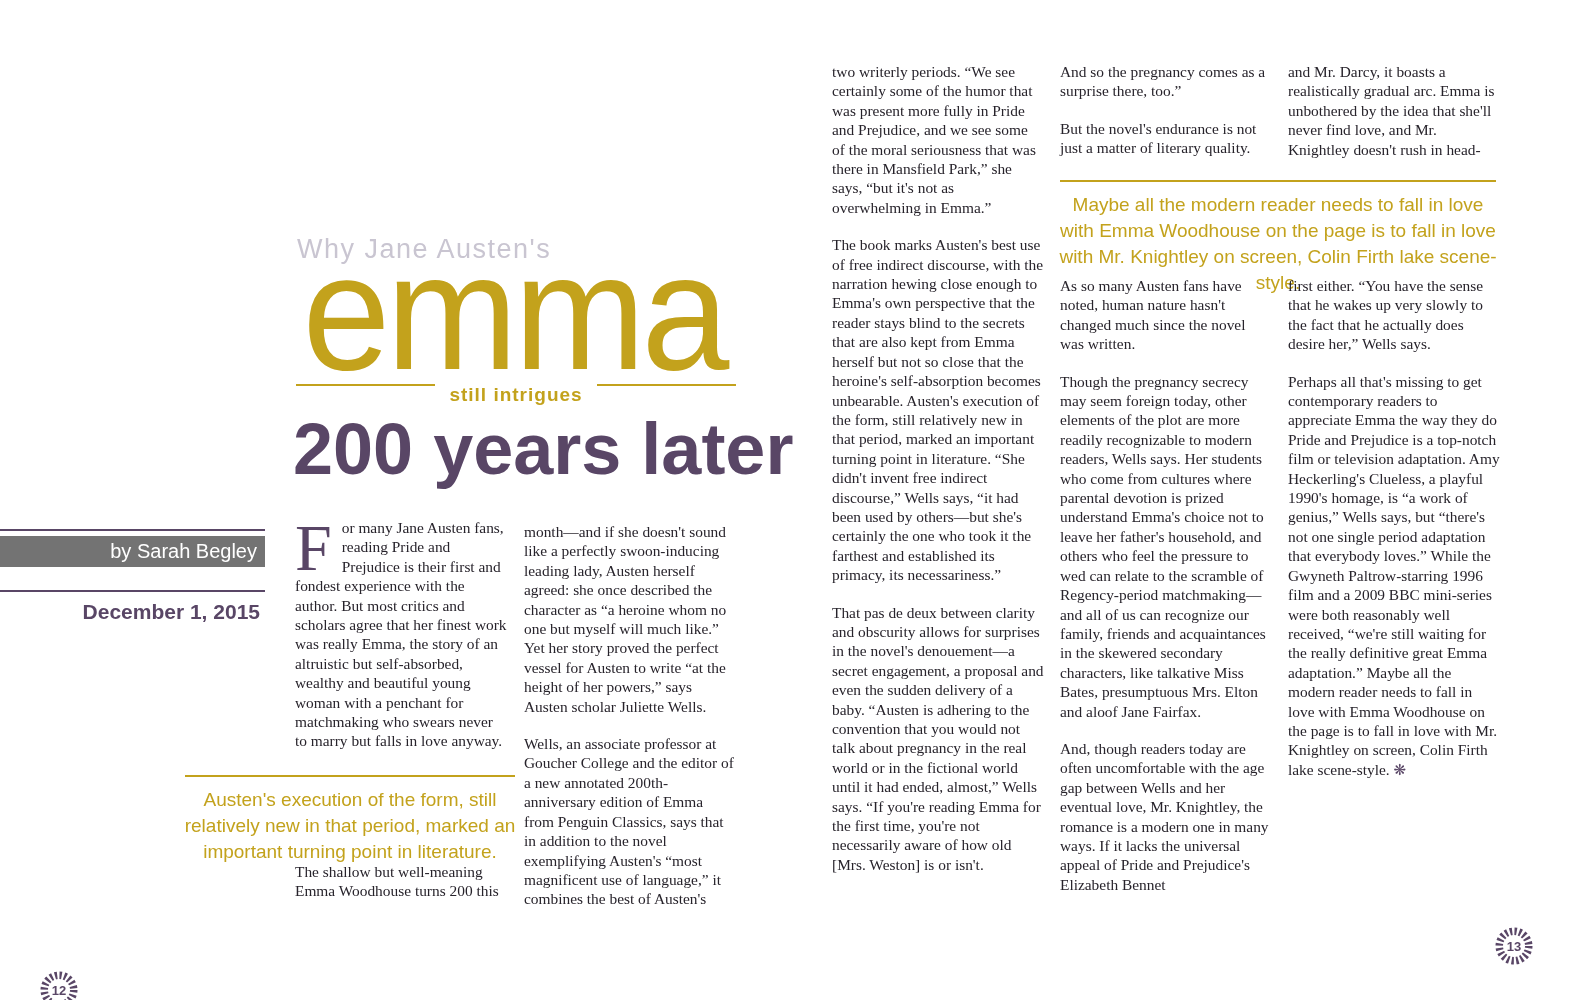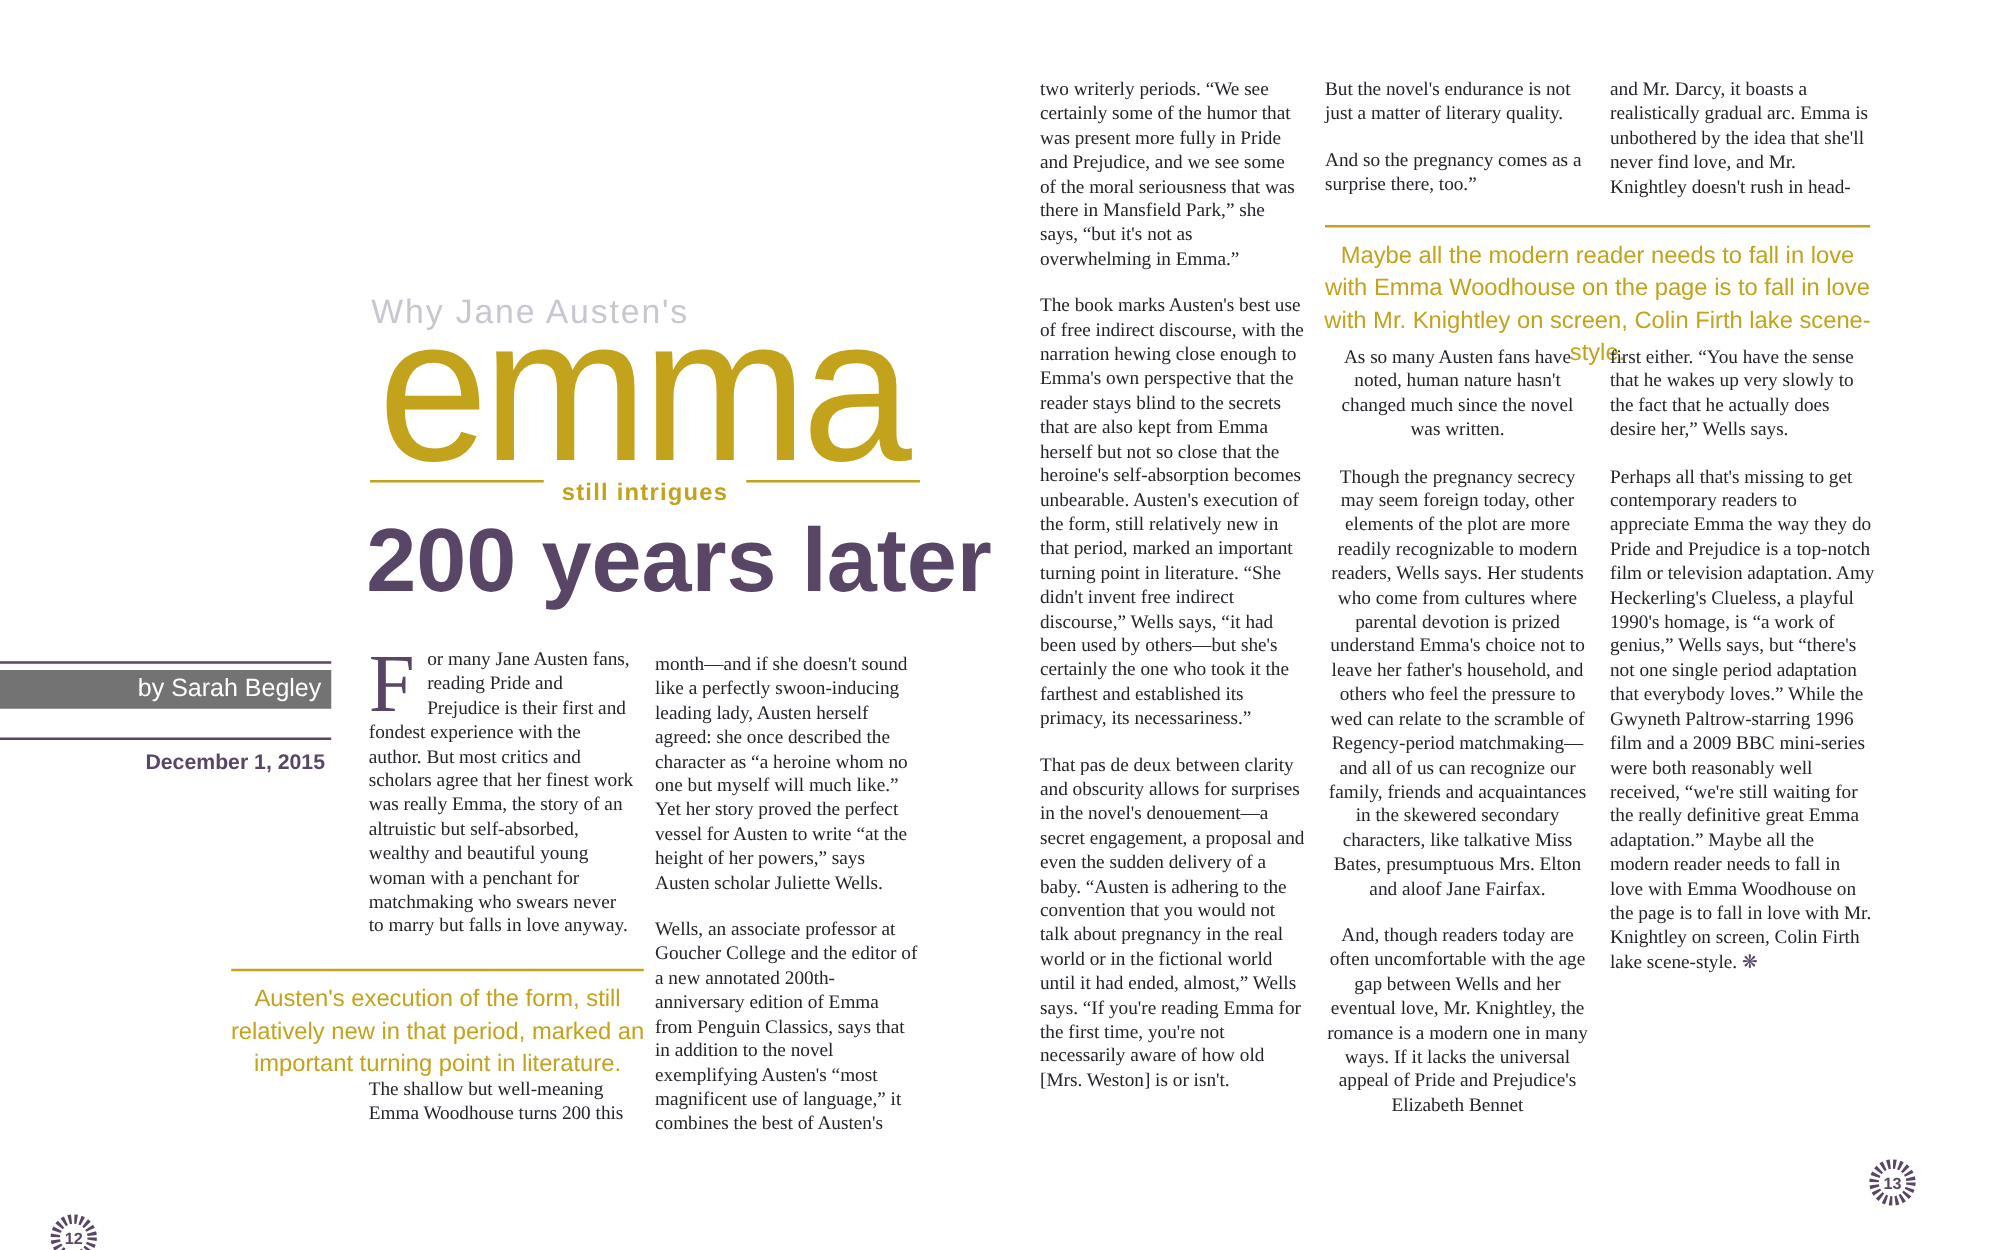--- a/index.html
+++ b/index.html
@@ -25,21 +25,21 @@
   
   .byline-rule-top{left:0;top:529px;width:265px;height:2px;background:#594666;}
   .byline-banner{left:0;top:536px;width:265px;height:31px;background:#737373;
           display:flex;align-items:center;justify-content:flex-end;padding-right:8px;
           box-sizing:border-box;}
   .byline-banner span{font-family:"Liberation Sans",sans-serif;font-size:20px;
           color:#ffffff;font-weight:400;}
   .byline-rule-bottom{left:0;top:590px;width:265px;height:2px;background:#594666;}
   .date{left:0;top:600px;width:260px;text-align:right;
           font-family:"Liberation Sans",sans-serif;font-weight:700;
-          font-size:17px;color:#594666;}
+          font-size:21px;color:#594666;}
 
   
   .col{width:212px;font-size:15.4px;line-height:19.4px;text-align:left;}
   .col p{margin:0 0 18px 0;}
   .dropcap{float:left;font-size:66px;line-height:52px;color:#594666;
           padding:4px 10px 0 0;font-family:"Liberation Serif",serif;}
 
   
   .pullquote{font-family:"Liberation Sans",sans-serif;color:#c3a21c;
           font-size:19px;line-height:26px;text-align:center;font-weight:400;}
@@ -107,30 +107,30 @@
   <span class="num">12</span>
 </div>
 
 <div class="abs col" style="left:832px;top:62px;">
   <p>two writerly periods. “We see certainly some of the humor that was present more fully in Pride and Prejudice, and we see some of the moral seriousness that was there in Mansfield Park,” she says, “but it's not as overwhelming in Emma.”</p>
   <p>The book marks Austen's best use of free indirect discourse, with the narration hewing close enough to Emma's own perspective that the reader stays blind to the secrets that are also kept from Emma herself but not so close that the heroine's self-absorption becomes unbearable. Austen's execution of the form, still relatively new in that period, marked an important turning point in literature. “She didn't invent free indirect discourse,” Wells says, “it had been used by others—but she's certainly the one who took it the farthest and established its primacy, its necessariness.”</p>
   <p>That pas de deux between clarity and obscurity allows for surprises in the novel's denouement—a secret engagement, a proposal and even the sudden delivery of a baby. “Austen is adhering to the convention that you would not talk about pregnancy in the real world or in the fictional world until it had ended, almost,” Wells says. “If you're reading Emma for the first time, you're not necessarily aware of how old [Mrs. Weston] is or isn't.</p>
 </div>
 
 <div class="abs col" style="left:1060px;top:62px;">
+  <p>And so the pregnancy comes as a surprise there, too.”</p>
   <p>But the novel's endurance is not just a matter of literary quality.</p>
-  <p>And so the pregnancy comes as a surprise there, too.”</p>
 </div>
 
 <div class="abs pq-right">
   <div class="pq-rule" style="width:436px;"></div>
   <div class="pullquote">Maybe all the modern reader needs to fall in love with Emma Woodhouse on the page is to fall in love with Mr. Knightley on screen, Colin Firth lake scene-style.</div>
 </div>
 
-<div class="abs col" style="left:1060px;top:276px;text-align:center;">
+<div class="abs col" style="left:1060px;top:276px;">
   <p>As so many Austen fans have noted, human nature hasn't changed much since the novel was written.</p>
   <p>Though the pregnancy secrecy may seem foreign today, other elements of the plot are more readily recognizable to modern readers, Wells says. Her students who come from cultures where parental devotion is prized understand Emma's choice not to leave her father's household, and others who feel the pressure to wed can relate to the scramble of Regency-period matchmaking—and all of us can recognize our family, friends and acquaintances in the skewered secondary characters, like talkative Miss Bates, presumptuous Mrs. Elton and aloof Jane Fairfax.</p>
   <p>And, though readers today are often uncomfortable with the age gap between Wells and her eventual love, Mr. Knightley, the romance is a modern one in many ways. If it lacks the universal appeal of Pride and Prejudice's Elizabeth Bennet</p>
 </div>
 
 <div class="abs col" style="left:1288px;top:62px;">
   <p>and Mr. Darcy, it boasts a realistically gradual arc. Emma is unbothered by the idea that she'll never find love, and Mr. Knightley doesn't rush in head-</p>
 </div>
 
 <div class="abs col" style="left:1288px;top:276px;">

